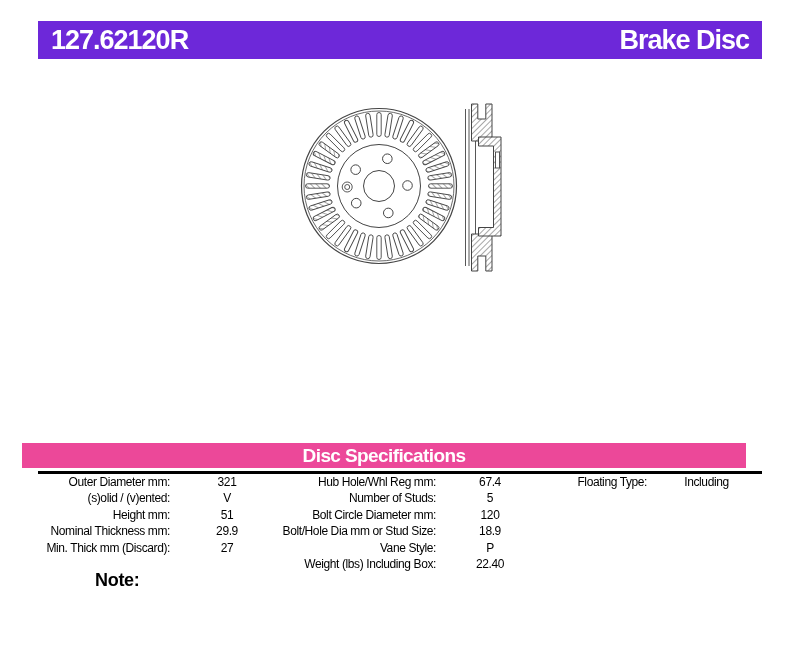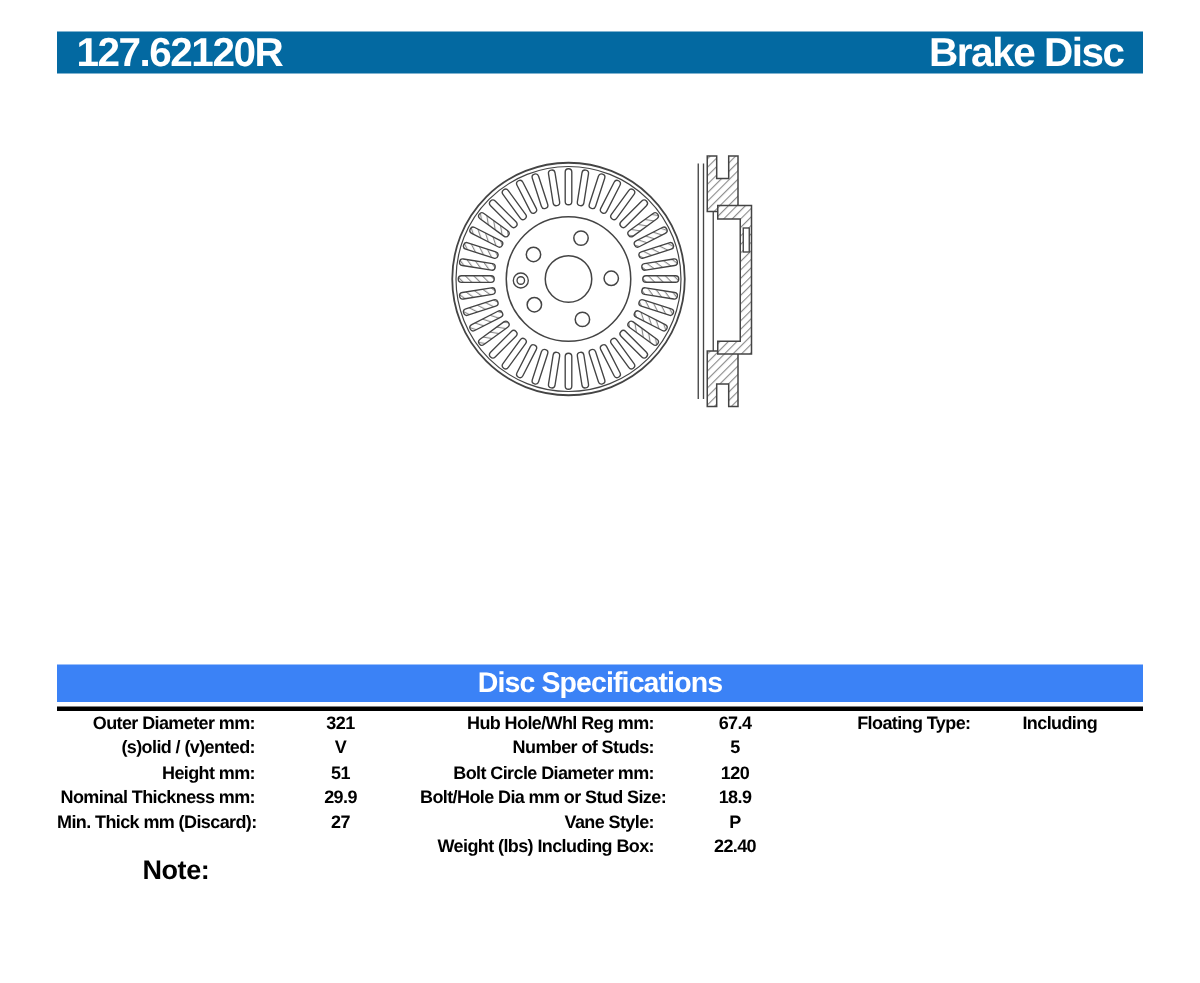--- a/index.html
+++ b/index.html
@@ -2,41 +2,41 @@
 <html><head>
 <meta charset="utf-8">
 <style>
   html,body{margin:0;padding:0;background:#fff;}
   .page{
     position:relative;width:800px;height:655px;background:#ffffff;overflow:hidden;
     font-family:"Liberation Sans","DejaVu Sans",sans-serif;color:#000;
   }
   
   .header-bar{
-    position:absolute;left:38px;top:21px;width:724px;height:28px;background:#0369a1;
+    position:absolute;left:38px;top:21px;width:724px;height:38px;background:#6d28d9;
     display:flex;align-items:center;justify-content:space-between;
     box-sizing:border-box;padding:0 13px;
   }
   .header-bar .part-no,.header-bar .prod-type{
     color:#fff;font-weight:bold;font-size:27px;letter-spacing:-1px;white-space:nowrap;
   }
   
   .drawing-svg{position:absolute;left:280px;top:90px;width:240px;height:200px;}
   
   .spec-bar{
-    position:absolute;left:38px;top:443px;width:724px;height:25px;background:#3b82f6;
+    position:absolute;left:22px;top:443px;width:724px;height:25px;background:#ec4899;
     display:flex;align-items:center;justify-content:center;
   }
   .spec-bar .spec-title{color:#fff;font-weight:bold;font-size:19px;letter-spacing:-0.6px;}
   .spec-underline{position:absolute;left:38px;top:471px;width:724px;height:3px;background:#000;}
   .spec-grid{
     position:absolute;left:38px;top:474px;width:724px;
     display:grid;grid-template-columns:132px 110px 156px 104px 107px 1fr;
     grid-auto-rows:16.4px;
-    font-size:12px;font-weight:bold;letter-spacing:-0.4px;line-height:16.4px;white-space:nowrap;
+    font-size:12px;font-weight:normal;letter-spacing:-0.4px;line-height:16.4px;white-space:nowrap;
   }
   .spec-grid .sl{text-align:right;}
   .spec-grid .sv{text-align:center;padding-left:4px;}
   
   .note-row{position:absolute;left:95px;top:570px;font-size:18px;font-weight:bold;letter-spacing:-0.3px;}
 </style>
 </head>
 <body>
 
 <div class="page">

